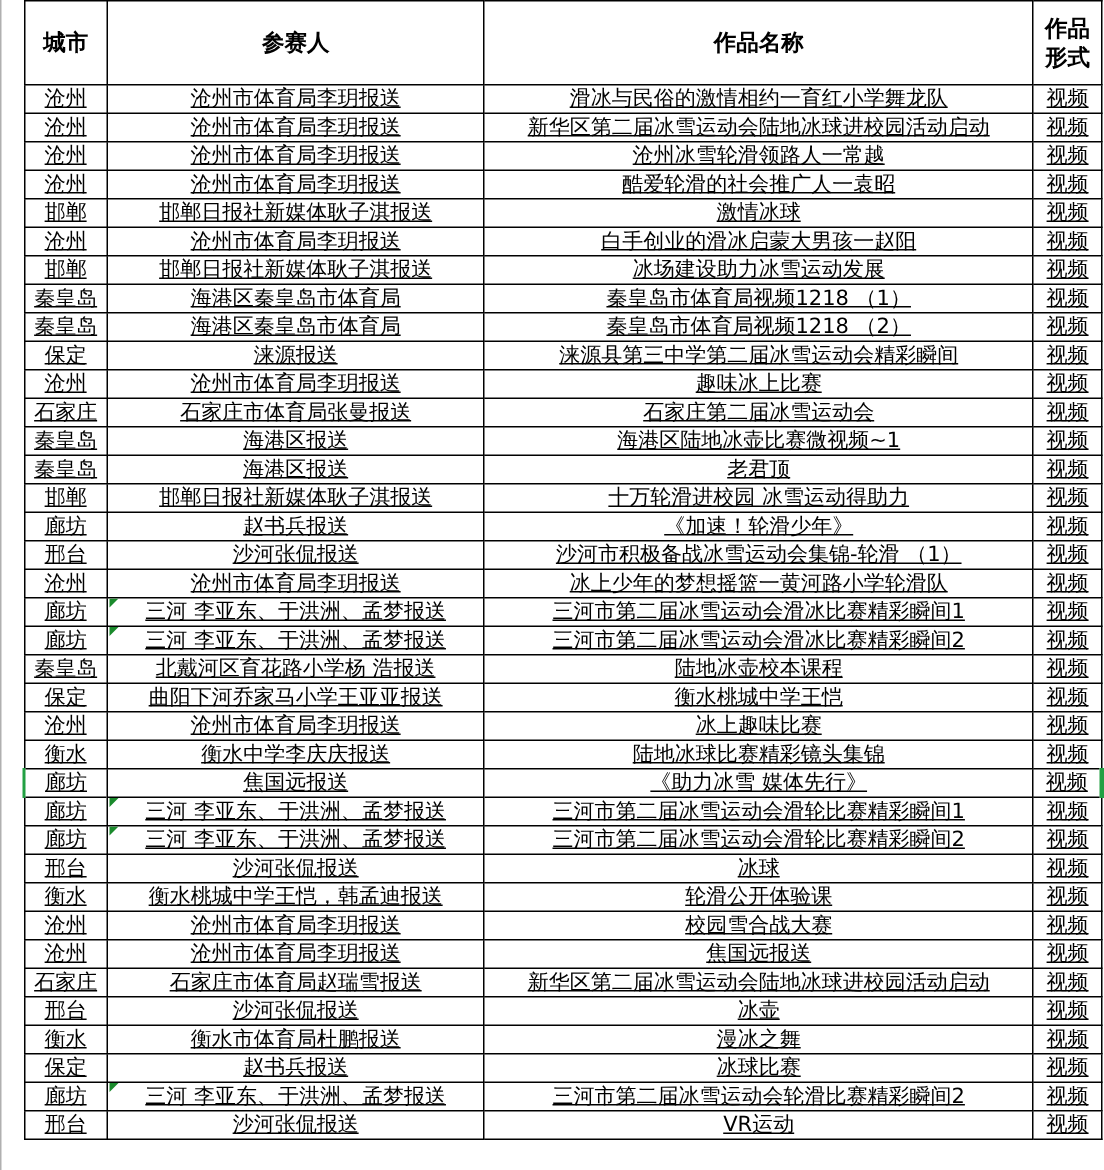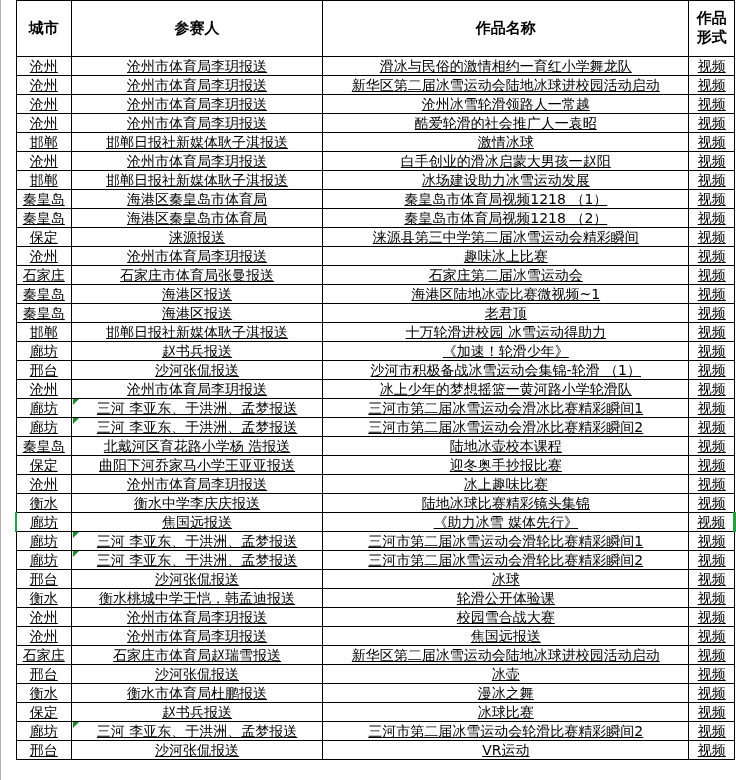--- a/index.html
+++ b/index.html
@@ -31,21 +31,21 @@
     <col class="c-city">
       <col class="c-part">
       <col class="c-title">
       <col class="c-fmt">
   </colgroup>
   <thead>
     <tr>
       <th>城市</th>
       <th>参赛人</th>
       <th>作品名称</th>
-      <th class="fmt"><span style="display:inline-block;width:32px;white-space:normal;word-break:break-all;font-family:Liberation Mono, monospace;">作品形式</span></th>
+      <th class="fmt"><span style="display:inline-block;width:32px;white-space:normal;word-break:break-all;">作品形式</span></th>
     </tr>
   </thead>
   <tbody id="rows">
       <tr>
         <td class="city"><span class="u">沧州</span></td>
         <td class="part"><span class="u">沧州市体育局李玥报送</span></td>
         <td><span class="u">滑冰与民俗的激情相约一育红小学舞龙队</span></td>
         <td class="fmt"><span class="u">视频</span></td>
       </tr>
       <tr>
@@ -164,21 +164,21 @@
       </tr>
       <tr>
         <td class="city"><span class="u">秦皇岛</span></td>
         <td class="part"><span class="u">北戴河区育花路小学杨 浩报送</span></td>
         <td><span class="u">陆地冰壶校本课程</span></td>
         <td class="fmt"><span class="u">视频</span></td>
       </tr>
       <tr>
         <td class="city"><span class="u">保定</span></td>
         <td class="part"><span class="u">曲阳下河乔家马小学王亚亚报送</span></td>
-        <td><span class="u">迎冬奥手抄报比赛</span></td>
+        <td><span class="u">衡水桃城中学王恺</span></td>
         <td class="fmt"><span class="u">视频</span></td>
       </tr>
       <tr>
         <td class="city"><span class="u">沧州</span></td>
         <td class="part"><span class="u">沧州市体育局李玥报送</span></td>
         <td><span class="u">冰上趣味比赛</span></td>
         <td class="fmt"><span class="u">视频</span></td>
       </tr>
       <tr>
         <td class="city"><span class="u">衡水</span></td>

